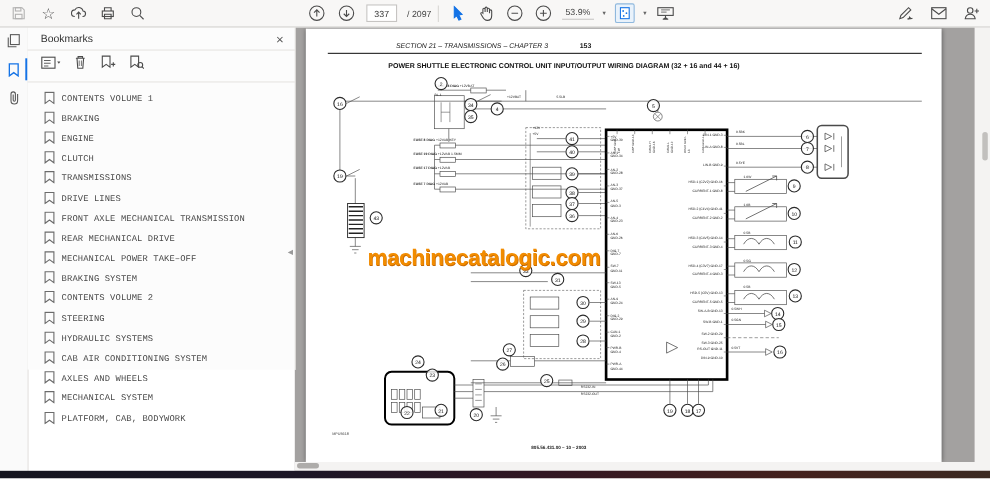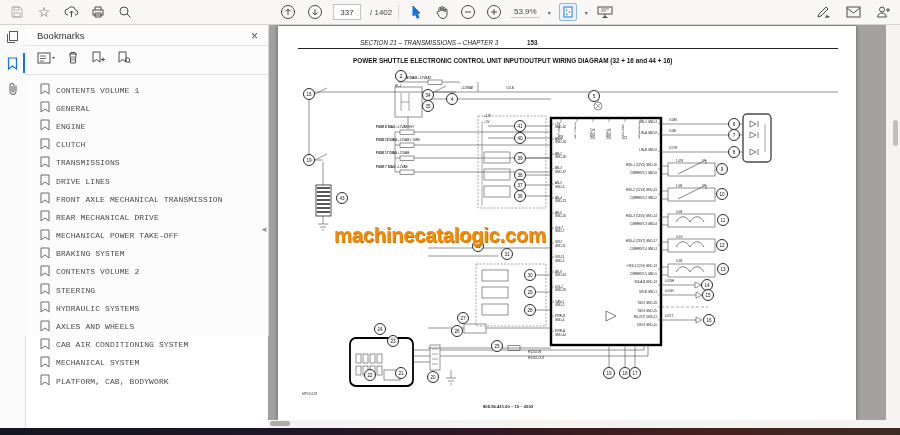--- a/index.html
+++ b/index.html
@@ -112,21 +112,21 @@
           <path d="M8 11V5M5.5 7.5L8 5l2.5 2.5" fill="none" stroke="#4b4b4b"></path>
         </svg>
     </div>
     <div class="tbtn">
       <svg width="16" height="16" viewBox="0 0 16 16">
           <circle cx="8" cy="8" r="6.5" fill="none" stroke="#4b4b4b"></circle>
           <path d="M8 5v6M5.5 8.5L8 11l2.5-2.5" fill="none" stroke="#4b4b4b"></path>
         </svg>
     </div>
     <input class="pageinput" value="337" style="">
-    <span class="pagetotal">/ 1402</span>
+    <span class="pagetotal">/ 2097</span>
   </div>
 
   <div class="tgroup" style="left:398px;gap:8px;">
     <div class="tdivider"></div>
     <div class="tbtn">
       <svg width="13" height="14" viewBox="0 0 13 14">
           <path d="M3 1l7 7-3 .5 2 4-1.8.8-2-4L3 11z" fill="#1473e6" stroke="#1473e6"></path>
         </svg>
     </div>
     <div class="tbtn">
@@ -246,21 +246,21 @@
       <div class="bmitem">
         <span class="bmicon"><svg width="10" height="12" viewBox="0 0 10 12">
             <path d="M1 1h8v10l-4-3-4 3z" fill="none" stroke="#6b6b6b"></path>
           </svg></span>
         <span>CONTENTS VOLUME 1</span>
       </div>
       <div class="bmitem">
         <span class="bmicon"><svg width="10" height="12" viewBox="0 0 10 12">
             <path d="M1 1h8v10l-4-3-4 3z" fill="none" stroke="#6b6b6b"></path>
           </svg></span>
-        <span>GENERAL</span>
+        <span>BRAKING</span>
       </div>
       <div class="bmitem">
         <span class="bmicon"><svg width="10" height="12" viewBox="0 0 10 12">
             <path d="M1 1h8v10l-4-3-4 3z" fill="none" stroke="#6b6b6b"></path>
           </svg></span>
         <span>ENGINE</span>
       </div>
       <div class="bmitem">
         <span class="bmicon"><svg width="10" height="12" viewBox="0 0 10 12">
             <path d="M1 1h8v10l-4-3-4 3z" fill="none" stroke="#6b6b6b"></path>
@@ -318,27 +318,27 @@
       <div class="bmitem">
         <span class="bmicon"><svg width="10" height="12" viewBox="0 0 10 12">
             <path d="M1 1h8v10l-4-3-4 3z" fill="none" stroke="#6b6b6b"></path>
           </svg></span>
         <span>HYDRAULIC SYSTEMS</span>
       </div>
       <div class="bmitem">
         <span class="bmicon"><svg width="10" height="12" viewBox="0 0 10 12">
             <path d="M1 1h8v10l-4-3-4 3z" fill="none" stroke="#6b6b6b"></path>
           </svg></span>
+        <span>CAB AIR CONDITIONING SYSTEM</span>
+      </div>
+      <div class="bmitem">
+        <span class="bmicon"><svg width="10" height="12" viewBox="0 0 10 12">
+            <path d="M1 1h8v10l-4-3-4 3z" fill="none" stroke="#6b6b6b"></path>
+          </svg></span>
         <span>AXLES AND WHEELS</span>
-      </div>
-      <div class="bmitem">
-        <span class="bmicon"><svg width="10" height="12" viewBox="0 0 10 12">
-            <path d="M1 1h8v10l-4-3-4 3z" fill="none" stroke="#6b6b6b"></path>
-          </svg></span>
-        <span>CAB AIR CONDITIONING SYSTEM</span>
       </div>
       <div class="bmitem">
         <span class="bmicon"><svg width="10" height="12" viewBox="0 0 10 12">
             <path d="M1 1h8v10l-4-3-4 3z" fill="none" stroke="#6b6b6b"></path>
           </svg></span>
         <span>MECHANICAL SYSTEM</span>
       </div>
       <div class="bmitem">
         <span class="bmicon"><svg width="10" height="12" viewBox="0 0 10 12">
             <path d="M1 1h8v10l-4-3-4 3z" fill="none" stroke="#6b6b6b"></path>

